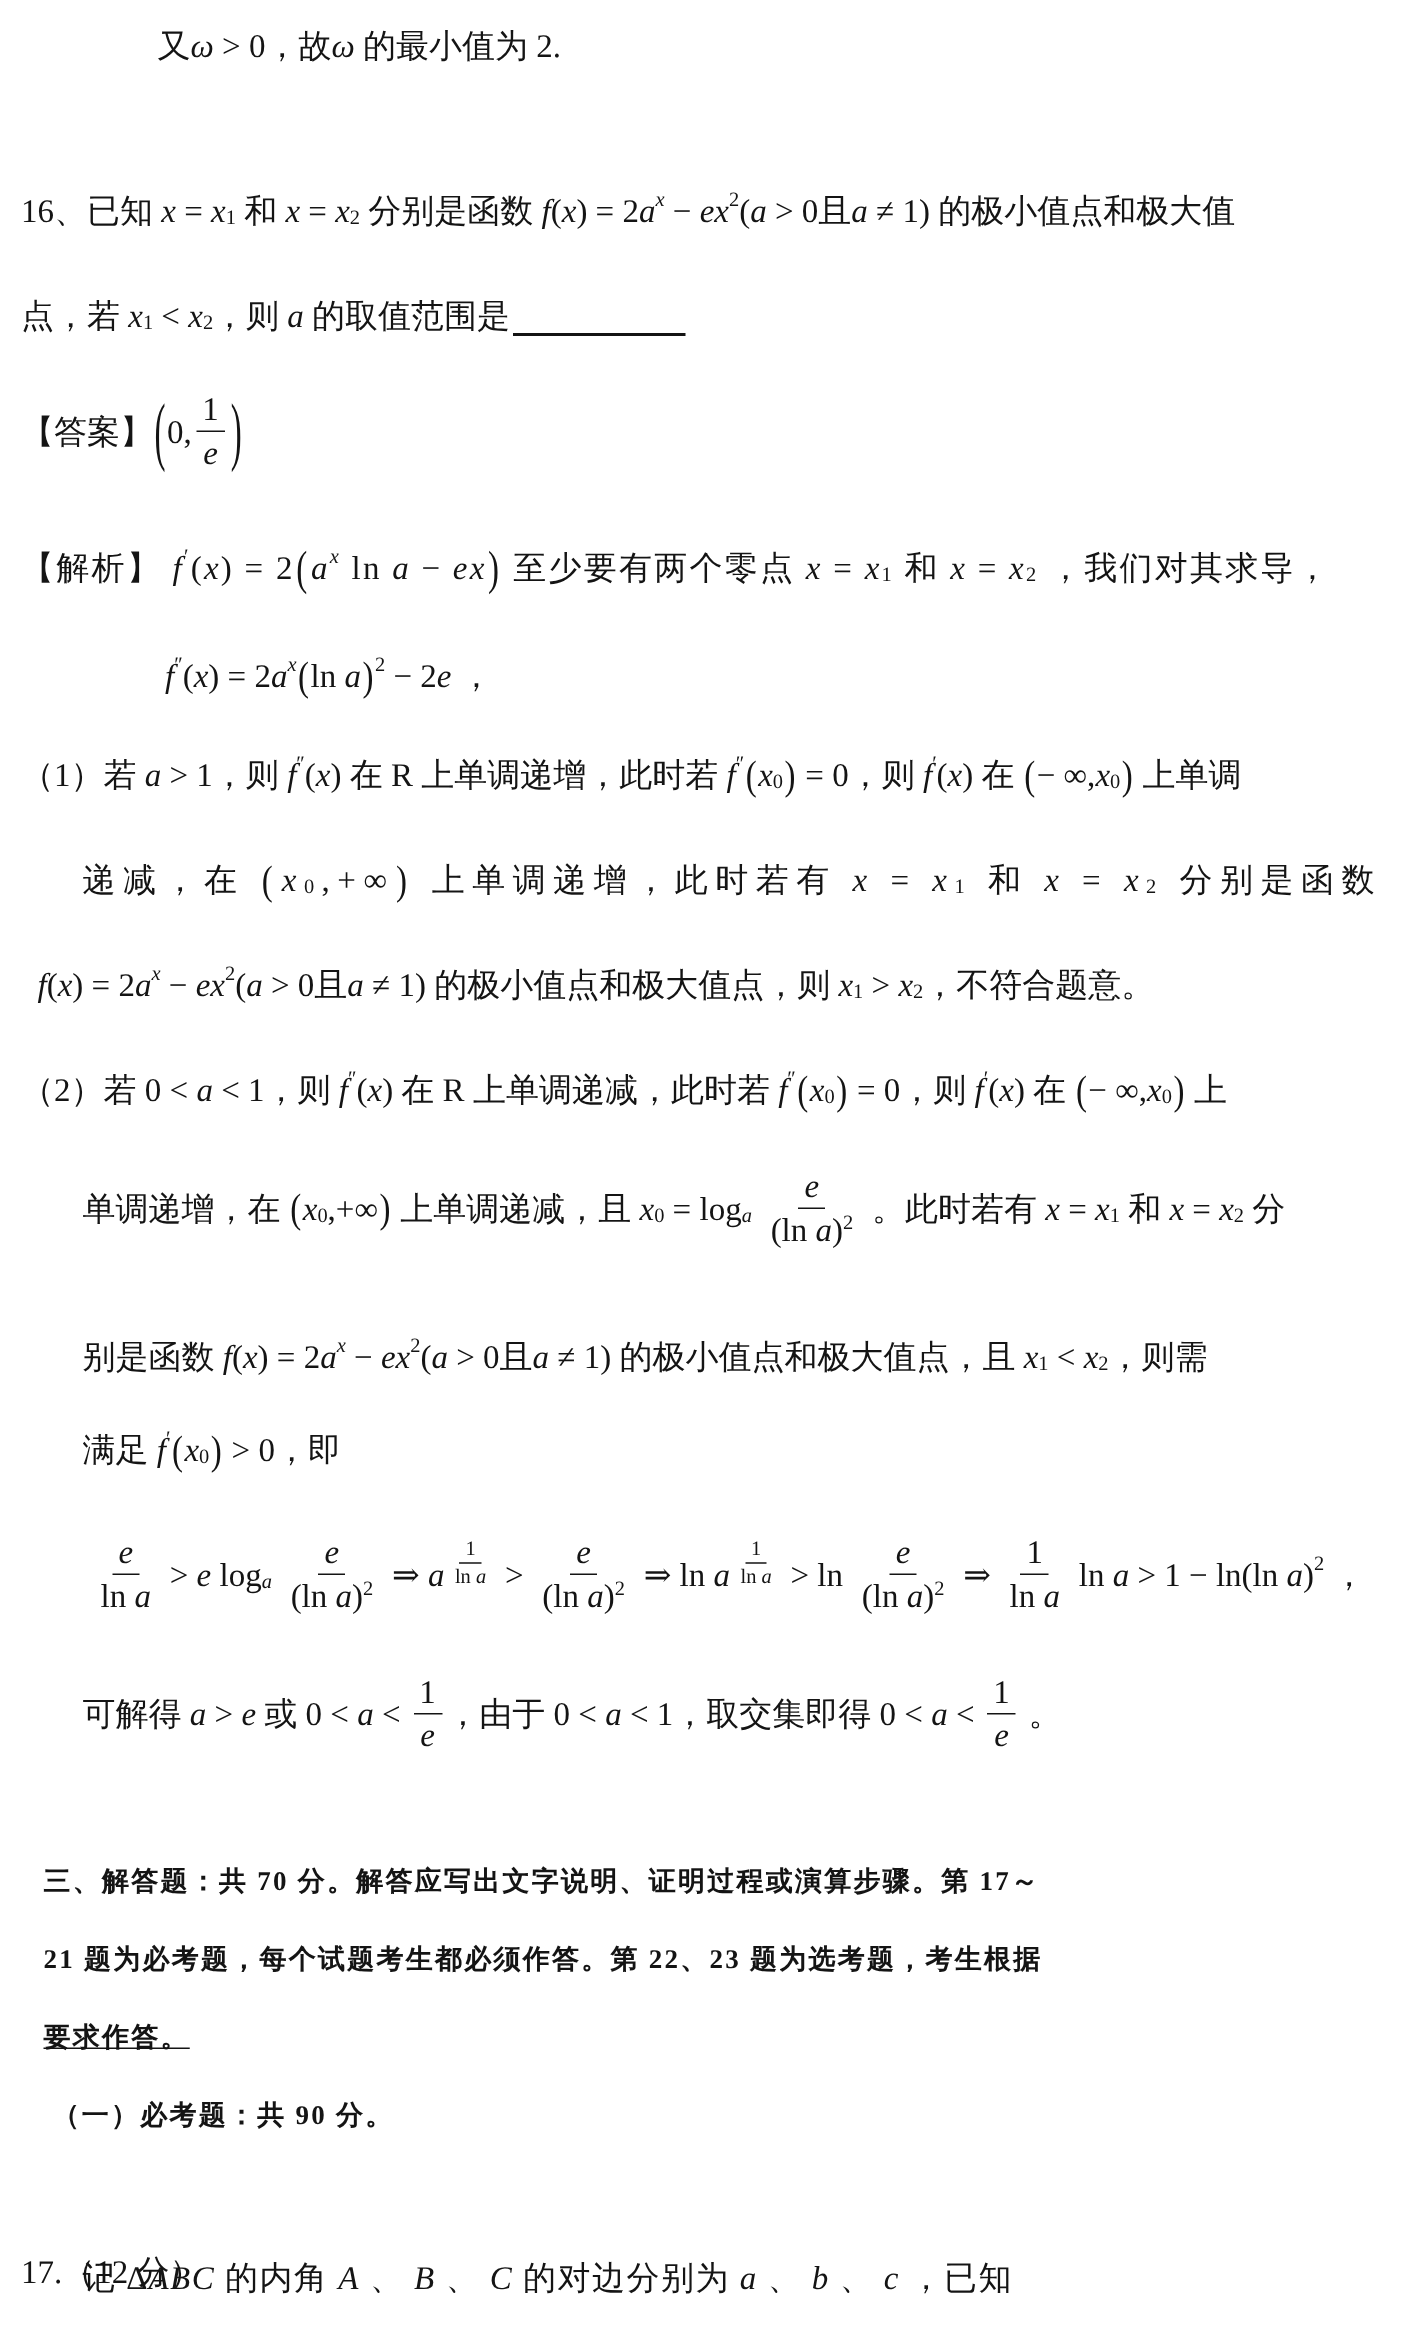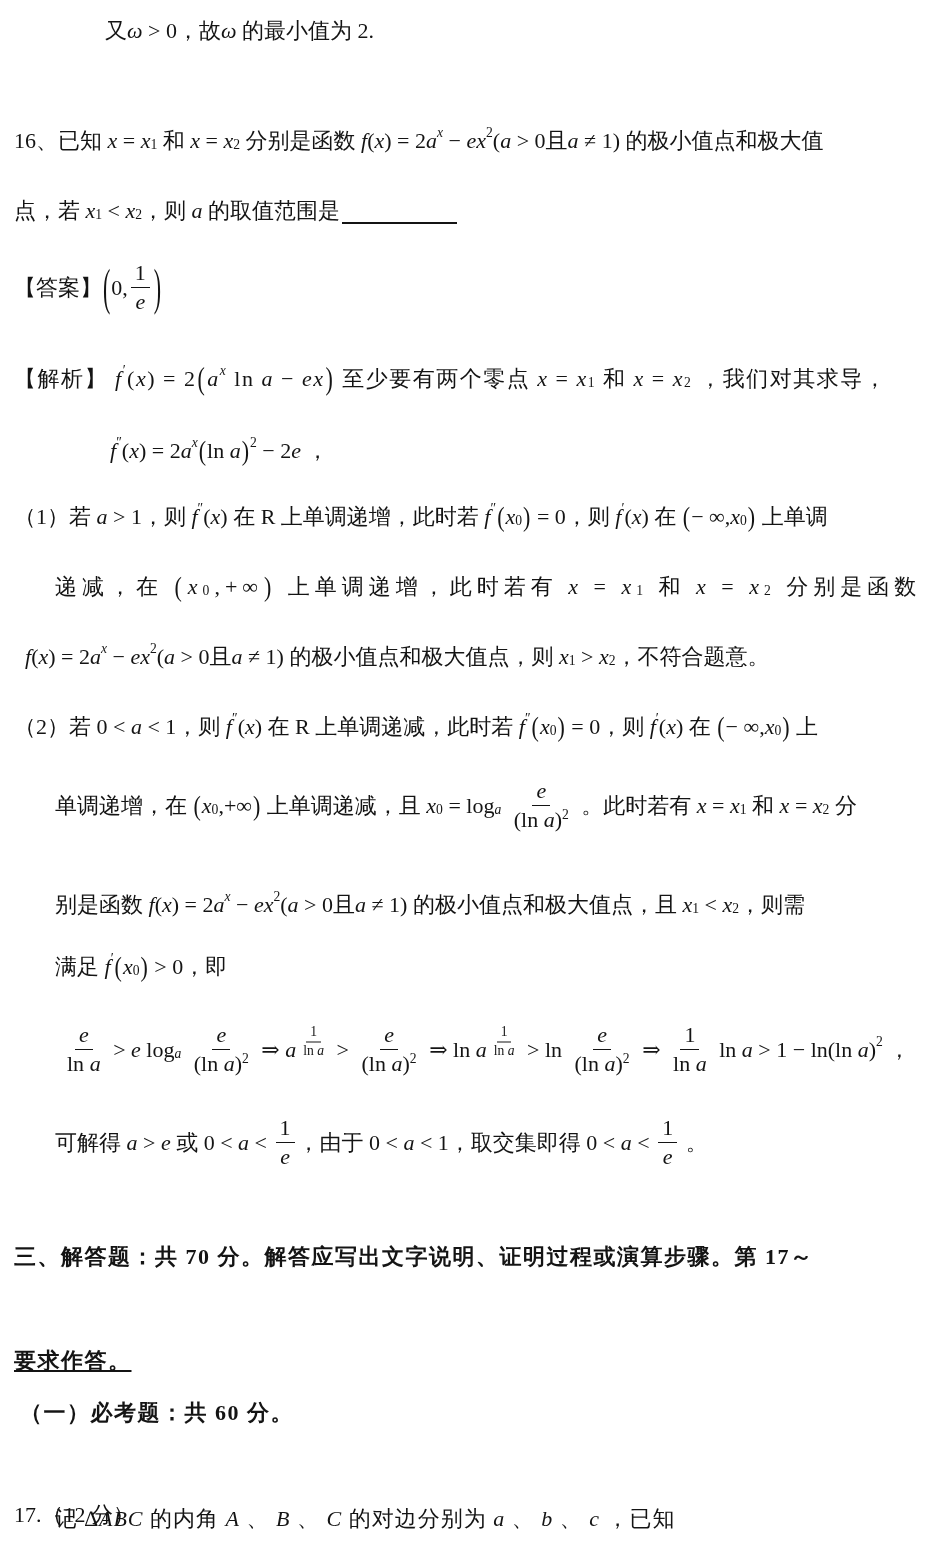--- a/index.html
+++ b/index.html
@@ -14,22 +14,23 @@
   }
   .para{
     position:absolute;
     display:flex;
     align-items:center;
     white-space:pre;
     line-height:1.35;
   }
   .para.bold{
     font-weight:700;
-    font-size:22px;
+    font-size:18px;
     letter-spacing:1.5px;
+    margin-left:15px;
   }
   .tok{white-space:pre;}
   .it{font-style:italic;white-space:pre;}
   .sup{
     display:inline-block;
     font-size:.62em;
     line-height:1;
     transform:translateY(-.55em);
     white-space:pre;
   }
@@ -75,17 +76,18 @@
     <div class="para" style="top: 502px; left: 14px;"><span class="tok">（1）若 </span><span class="it">a</span><span class="tok"> &gt; 1，则 </span><span class="it">f</span><span class="sup"><span class="tok">″</span></span><span class="tok">(</span><span class="it">x</span><span class="tok">) 在 R 上单调递增，此时若 </span><span class="it">f</span><span class="sup"><span class="tok">″</span></span><span class="pg"><span class="paren" style="transform: scaleY(1.25);">(</span><span class="pc"><span class="it">x</span><span class="sub"><span class="tok">0</span></span></span><span class="paren" style="transform: scaleY(1.25);">)</span></span><span class="tok"> = 0，则 </span><span class="it">f</span><span class="sup"><span class="tok">′</span></span><span class="tok">(</span><span class="it">x</span><span class="tok">) 在 </span><span class="pg"><span class="paren" style="transform: scaleY(1.25);">(</span><span class="pc"><span class="tok">− ∞,</span><span class="it">x</span><span class="sub"><span class="tok">0</span></span></span><span class="paren" style="transform: scaleY(1.25);">)</span></span><span class="tok"> 上单调</span></div>
     <div class="para" style="top: 572px; left: 55px; letter-spacing: 5px;"><span class="tok">递减，在 </span><span class="pg"><span class="paren" style="transform: scaleY(1.25);">(</span><span class="pc"><span class="it">x</span><span class="sub"><span class="tok">0</span></span><span class="tok">,+∞</span></span><span class="paren" style="transform: scaleY(1.25);">)</span></span><span class="tok"> 上单调递增，此时若有 </span><span class="it">x</span><span class="tok"> = </span><span class="it">x</span><span class="sub"><span class="tok">1</span></span><span class="tok"> 和 </span><span class="it">x</span><span class="tok"> = </span><span class="it">x</span><span class="sub"><span class="tok">2</span></span><span class="tok"> 分别是函数</span></div>
     <div class="para" style="top: 642px; left: 25px;"><span class="it">f</span><span class="tok">(</span><span class="it">x</span><span class="tok">) = 2</span><span class="it">a</span><span class="sup"><span class="it">x</span></span><span class="tok"> − </span><span class="it">e</span><span class="it">x</span><span class="sup"><span class="tok">2</span></span><span class="tok">(</span><span class="it">a</span><span class="tok"> &gt; 0且</span><span class="it">a</span><span class="tok"> ≠ 1) 的极小值点和极大值点，则 </span><span class="it">x</span><span class="sub"><span class="tok">1</span></span><span class="tok"> &gt; </span><span class="it">x</span><span class="sub"><span class="tok">2</span></span><span class="tok">，不符合题意。</span></div>
     <div class="para" style="top: 712px; left: 14px;"><span class="tok">（2）若 0 &lt; </span><span class="it">a</span><span class="tok"> &lt; 1，则 </span><span class="it">f</span><span class="sup"><span class="tok">″</span></span><span class="tok">(</span><span class="it">x</span><span class="tok">) 在 R 上单调递减，此时若 </span><span class="it">f</span><span class="sup"><span class="tok">″</span></span><span class="pg"><span class="paren" style="transform: scaleY(1.25);">(</span><span class="pc"><span class="it">x</span><span class="sub"><span class="tok">0</span></span></span><span class="paren" style="transform: scaleY(1.25);">)</span></span><span class="tok"> = 0，则 </span><span class="it">f</span><span class="sup"><span class="tok">′</span></span><span class="tok">(</span><span class="it">x</span><span class="tok">) 在 </span><span class="pg"><span class="paren" style="transform: scaleY(1.25);">(</span><span class="pc"><span class="tok">− ∞,</span><span class="it">x</span><span class="sub"><span class="tok">0</span></span></span><span class="paren" style="transform: scaleY(1.25);">)</span></span><span class="tok"> 上</span></div>
     <div class="para" style="top: 778px; left: 55px;"><span class="tok">单调递增，在 </span><span class="pg"><span class="paren" style="transform: scaleY(1.25);">(</span><span class="pc"><span class="it">x</span><span class="sub"><span class="tok">0</span></span><span class="tok">,+∞</span></span><span class="paren" style="transform: scaleY(1.25);">)</span></span><span class="tok"> 上单调递减，且 </span><span class="it">x</span><span class="sub"><span class="tok">0</span></span><span class="tok"> = log</span><span class="sub"><span class="it">a</span></span><span class="tok"> </span><span class="frac"><span class="num"><span class="it">e</span></span><span class="den"><span class="tok">(ln </span><span class="it">a</span><span class="tok">)</span><span class="sup"><span class="tok">2</span></span></span></span><span class="tok"> 。此时若有 </span><span class="it">x</span><span class="tok"> = </span><span class="it">x</span><span class="sub"><span class="tok">1</span></span><span class="tok"> 和 </span><span class="it">x</span><span class="tok"> = </span><span class="it">x</span><span class="sub"><span class="tok">2</span></span><span class="tok"> 分</span></div>
     <div class="para" style="top: 890px; left: 55px;"><span class="tok">别是函数 </span><span class="it">f</span><span class="tok">(</span><span class="it">x</span><span class="tok">) = 2</span><span class="it">a</span><span class="sup"><span class="it">x</span></span><span class="tok"> − </span><span class="it">e</span><span class="it">x</span><span class="sup"><span class="tok">2</span></span><span class="tok">(</span><span class="it">a</span><span class="tok"> &gt; 0且</span><span class="it">a</span><span class="tok"> ≠ 1) 的极小值点和极大值点，且 </span><span class="it">x</span><span class="sub"><span class="tok">1</span></span><span class="tok"> &lt; </span><span class="it">x</span><span class="sub"><span class="tok">2</span></span><span class="tok">，则需</span></div>
     <div class="para" style="top: 952px; left: 55px;"><span class="tok">满足 </span><span class="it">f</span><span class="sup"><span class="tok">′</span></span><span class="pg"><span class="paren" style="transform: scaleY(1.25);">(</span><span class="pc"><span class="it">x</span><span class="sub"><span class="tok">0</span></span></span><span class="paren" style="transform: scaleY(1.25);">)</span></span><span class="tok"> &gt; 0，即</span></div>
     <div class="para" style="top: 1022px; left: 60px;"><span class="frac"><span class="num"><span class="it">e</span></span><span class="den"><span class="tok">ln </span><span class="it">a</span></span></span><span class="tok"> &gt; </span><span class="it">e</span><span class="tok"> log</span><span class="sub"><span class="it">a</span></span><span class="tok"> </span><span class="frac"><span class="num"><span class="it">e</span></span><span class="den"><span class="tok">(ln </span><span class="it">a</span><span class="tok">)</span><span class="sup"><span class="tok">2</span></span></span></span><span class="tok"> ⇒ </span><span class="it">a</span><span class="sup"><span class="frac"><span class="num"><span class="tok">1</span></span><span class="den"><span class="tok">ln </span><span class="it">a</span></span></span></span><span class="tok"> &gt; </span><span class="frac"><span class="num"><span class="it">e</span></span><span class="den"><span class="tok">(ln </span><span class="it">a</span><span class="tok">)</span><span class="sup"><span class="tok">2</span></span></span></span><span class="tok"> ⇒ ln </span><span class="it">a</span><span class="sup"><span class="frac"><span class="num"><span class="tok">1</span></span><span class="den"><span class="tok">ln </span><span class="it">a</span></span></span></span><span class="tok"> &gt; ln </span><span class="frac"><span class="num"><span class="it">e</span></span><span class="den"><span class="tok">(ln </span><span class="it">a</span><span class="tok">)</span><span class="sup"><span class="tok">2</span></span></span></span><span class="tok"> ⇒ </span><span class="frac"><span class="num"><span class="tok">1</span></span><span class="den"><span class="tok">ln </span><span class="it">a</span></span></span><span class="tok"> ln </span><span class="it">a</span><span class="tok"> &gt; 1 − ln(ln </span><span class="it">a</span><span class="tok">)</span><span class="sup"><span class="tok">2</span></span><span class="tok"> ，</span></div>
     <div class="para" style="top: 1115px; left: 55px;"><span class="tok">可解得 </span><span class="it">a</span><span class="tok"> &gt; </span><span class="it">e</span><span class="tok"> 或 0 &lt; </span><span class="it">a</span><span class="tok"> &lt; </span><span class="frac"><span class="num"><span class="tok">1</span></span><span class="den"><span class="it">e</span></span></span><span class="tok">，由于 0 &lt; </span><span class="it">a</span><span class="tok"> &lt; 1，取交集即得 0 &lt; </span><span class="it">a</span><span class="tok"> &lt; </span><span class="frac"><span class="num"><span class="tok">1</span></span><span class="den"><span class="it">e</span></span></span><span class="tok"> 。</span></div>
     <div class="para bold" style="top: 1242px; left: 14px;"><span class="tok">三、解答题：共 70 分。解答应写出文字说明、证明过程或演算步骤。第 17～</span></div>
+    <div class="para bold" style="top: 1294px; left: 14px;"><span class="tok">21 题为必考题，每个试题考生都必须作答。第 22、23 题为选考题，考生根据</span></div>
     <div class="para bold" style="top: 1346px; left: 14px; text-decoration: underline;"><span class="tok">要求作答。</span></div>
-    <div class="para bold" style="top: 1398px; left: 20px;"><span class="tok">（一）必考题：共 60 分。</span></div>
+    <div class="para bold" style="top: 1398px; left: 20px;"><span class="tok">（一）必考题：共 90 分。</span></div>
     <div class="para" style="top: 1452px; left: 14px; margin-top: 48px;"><span class="tok">17.（12 分）</span></div>
     <div class="para" style="top: 1504px; left: 55px; letter-spacing: 1px;"><span class="tok">记 ∆</span><span class="it">ABC</span><span class="tok"> 的内角 </span><span class="it">A</span><span class="tok"> 、 </span><span class="it">B</span><span class="tok"> 、 </span><span class="it">C</span><span class="tok"> 的对边分别为 </span><span class="it">a</span><span class="tok"> 、 </span><span class="it">b</span><span class="tok"> 、 </span><span class="it">c</span><span class="tok"> ，已知</span></div>
   </div>
 
 </body></html>

